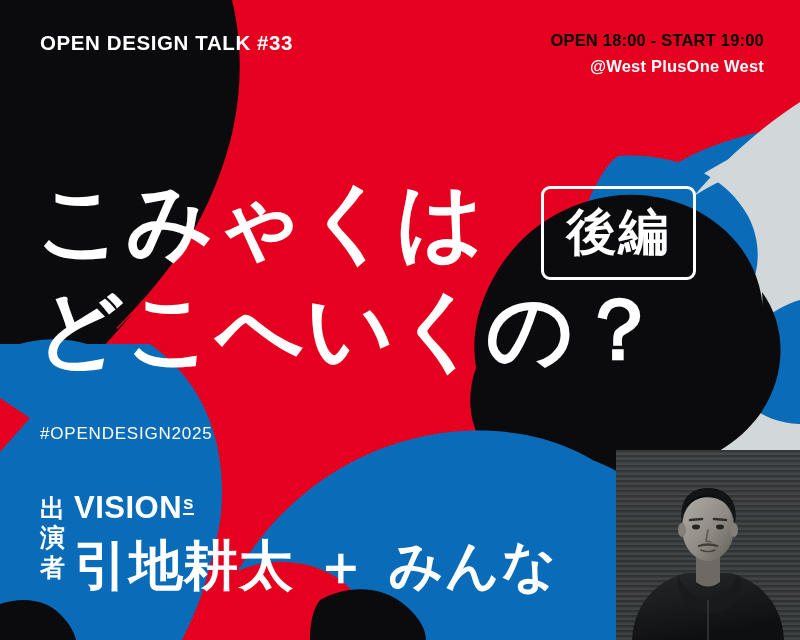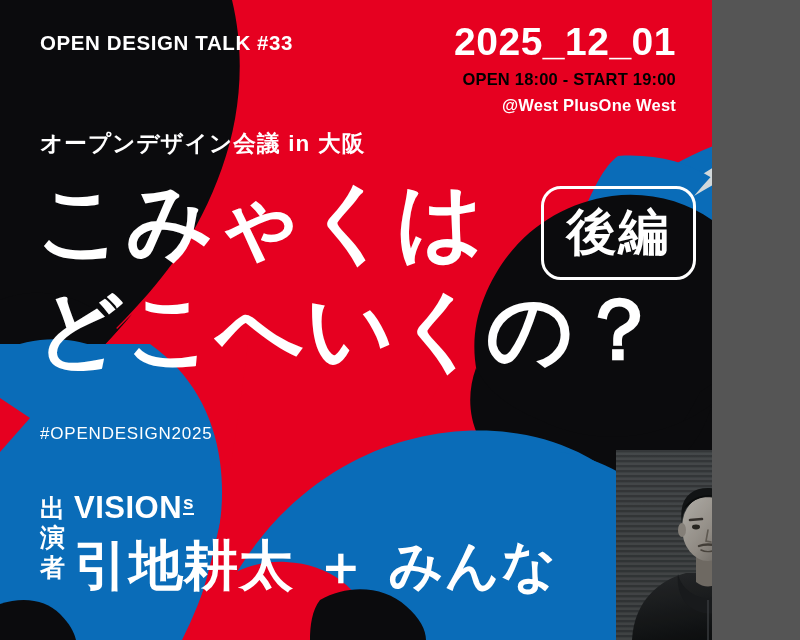--- a/index.html
+++ b/index.html
@@ -1,20 +1,20 @@
 <!DOCTYPE html>
 <html><head>
 <meta charset="utf-8">
 <title>Open Design Talk 33</title>
 <style>
   html,body{margin:0;padding:0;background:#555;}
   *{box-sizing:border-box;}
   #poster{
     position:relative;
-    width:712px;height:640px;
+    width:800px;height:640px;
     overflow:hidden;
     background:#e60020;
     font-family:"Liberation Sans","DejaVu Sans",sans-serif;
     -webkit-font-smoothing:antialiased;
   }
   #bg{position:absolute;inset:0;width:800px;height:640px;display:block;}
 
   
   .txt{position:absolute;color:#fff;white-space:nowrap;}
 
@@ -50,21 +50,21 @@
     line-height:1;
     white-space:nowrap;
   }
   #headline-1{top:178px;}
   #headline-2{top:286px;}
 
   
   #badge{
     position:absolute;left:541px;top:186px;
     width:155px;height:94px;
-    border:3px solid #ffffff;border-radius:20px;
+    border:3px solid #ffffff;border-radius:9px;
     display:flex;align-items:center;justify-content:center;
   }
   #badge-label{
     color:#fff;font-family:"DejaVu Sans","Liberation Sans",sans-serif;
     font-weight:bold;font-size:50px;letter-spacing:2px;line-height:1;
     transform:translateY(-1px);
   }
 
   #hashtag{
     left:40px;top:424px;
@@ -199,26 +199,24 @@
 
       <path fill="#e60020" d="M0,398 L30,418 L0,452 Z"></path>
 
       <path fill="#d2d8da" d="M800,102 L800,150 C764,160 726,176 694,196 C722,162 760,128 800,102 Z"></path>
     </g>
   </svg>
 
   <div class="txt" id="series-label">OPEN DESIGN TALK #33</div>
 
   <div class="txt" id="date-block">
-    <div id="date-line">2025_12_01</div>
     <div id="time-line">OPEN 18:00 - START 19:00</div>
     <div id="venue-line">@West PlusOne West</div>
   </div>
 
-  <div class="txt" id="subtitle">オープンデザイン会議 in 大阪</div>
 
   <div class="headline" id="headline-1">こみゃくは</div>
   <div class="headline" id="headline-2">どこへいくの？</div>
 
   <div id="badge">
     <span id="badge-label">後編</span>
   </div>
 
   <div class="txt" id="hashtag">#OPENDESIGN2025</div>
 

